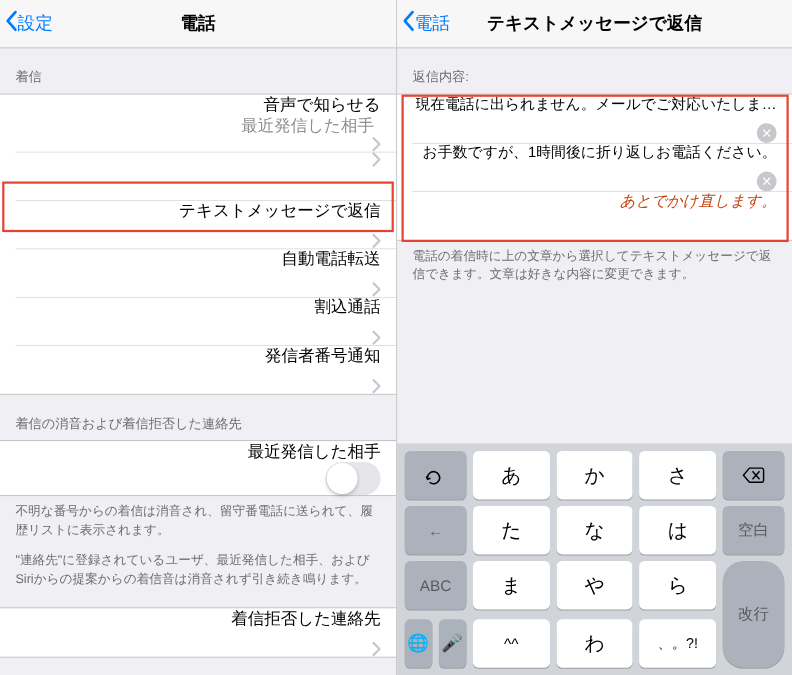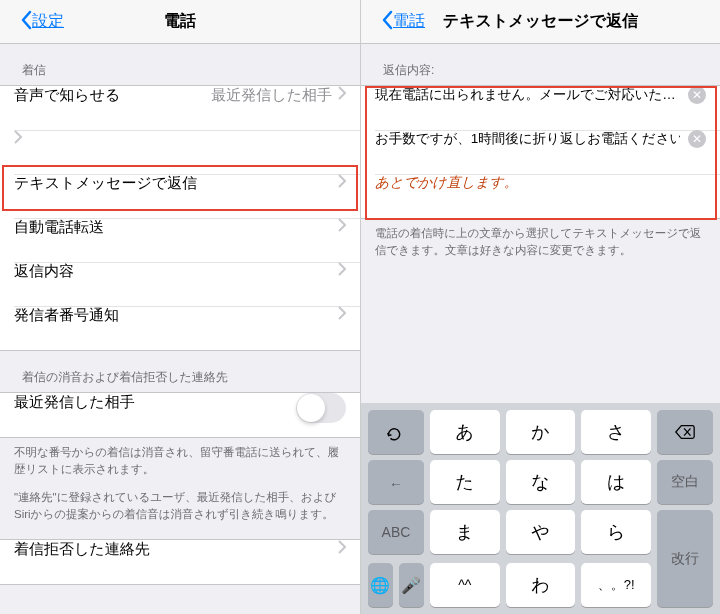--- a/index.html
+++ b/index.html
@@ -3,32 +3,32 @@
 <meta charset="utf-8">
 <style>
   * { box-sizing: border-box; margin: 0; padding: 0; }
   html, body { width: 720px; height: 614px; font-family: -apple-system, "Helvetica Neue", sans-serif; background: #fff; overflow: hidden; }
   .screens { display: flex; width: 720px; height: 614px; }
   .screen { width: 360px; height: 614px; background: #efeff4; position: relative; display: flex; flex-direction: column; }
   .screen + .screen { border-left: 1px solid #ccc; }
 
   
   .nav { height: 44px; background: #f7f7f8; border-bottom: 1px solid #c6c6c8; display: flex; align-items: center; position: relative; }
-  .nav .back { display: flex; align-items: center; color: #007aff; font-size: 16px; padding-left: 20px; cursor: pointer; text-decoration: underline; }
+  .nav .back { display: flex; align-items: center; color: #007aff; font-size: 16px; padding-left: 4px; cursor: pointer; }
   .nav .back svg { width: 12px; height: 20px; }
   .nav .title { position: absolute; left: 0; right: 0; text-align: center; font-weight: 600; font-size: 16px; pointer-events: none; }
 
   .content { flex: 1 1 auto; overflow: hidden; }
 
   
-  .section-hdr { font-size: 12px; color: #6d6d72; padding: 18px 14px 6px 0; margin-left: 22px; }
+  .section-hdr { font-size: 12px; color: #6d6d72; padding: 18px 14px 6px 14px; }
 
   
   .group { background: #fff; border-top: 1px solid #c6c6c8; border-bottom: 1px solid #c6c6c8; }
-  .cell { display: flex; align-items: flex-start; min-height: 44px; padding: 0 14px; position: relative; }
+  .cell { display: flex; align-items: flex-end; min-height: 44px; padding: 0 14px; position: relative; flex-direction: column; }
   .cell + .cell::before { content: ""; position: absolute; top: 0; left: 14px; right: 0; height: 1px; background: #c6c6c8; transform: scaleY(.5); transform-origin: top; }
   .cell .label { flex: 1; font-size: 15px; color: #000; }
   .cell .detail { font-size: 15px; color: #8e8e93; margin-right: 6px; }
   .cell .chev { color: #c7c7cc; }
   .cell .chev svg { width: 8px; height: 14px; display: block; }
   .cell.placeholder .label { color: #c2410c; font-style: italic; }
   .cell .clear { width: 18px; height: 18px; border-radius: 50%; background: #c7c7cc; color: #fff; display: flex; align-items: center; justify-content: center; font-size: 12px; margin-left: 8px; }
 
   .footnote { font-size: 11.5px; color: #6d6d72; padding: 6px 14px 0 14px; line-height: 1.5; }
 
@@ -38,21 +38,21 @@
   
   .toggle { width: 50px; height: 30px; border-radius: 15px; background: #e5e5ea; position: relative; }
   .toggle .knob { position: absolute; top: 1px; left: 1px; width: 28px; height: 28px; border-radius: 50%; background: #fff; box-shadow: 0 2px 4px rgba(0,0,0,.2); }
 
   
   .kbd { position: absolute; bottom: 0; left: 0; right: 0; background: #d1d4d9; padding: 4px; }
   .kbd-row { display: flex; }
   .key { margin: 3px; border-radius: 5px; background: #fff; box-shadow: 0 1px 0 rgba(0,0,0,.25); display: flex; align-items: center; justify-content: center; font-size: 18px; color: #000; }
   .key.func { background: #acb2bc; }
   .key.side { width: 56px; height: 44px; }
-  .key.tall { width: 56px; height: 97px; }
+  .key.tall { width: 56px; height: 97px; border-radius: 19px; }
   .col-keys { display: flex; flex-direction: column; }
   .kbd .midgrid { flex: 1; display: grid; grid-template-columns: repeat(5,1fr); }
   .kbd .midgrid .key { height: 44px; }
   .key .sm { font-size: 14px; color: #5a5a5e; }
   .key svg { width: 22px; height: 18px; }
   .mic-globe { display: flex; }
   .mic-globe .key { width: 34px; height: 44px; font-size: 16px; }
 </style>
 </head>
 <body>
@@ -101,21 +101,21 @@
         </div>
         <div class="cell">
           <span class="label">自動電話転送</span>
           <span class="chev">
               <svg viewBox="0 0 8 14">
                 <polyline points="1,1 7,7 1,13" fill="none" stroke="#c7c7cc" stroke-width="2"></polyline>
               </svg>
             </span>
         </div>
         <div class="cell">
-          <span class="label">返信内容</span>
+          <span class="label">割込通話</span>
           <span class="chev">
               <svg viewBox="0 0 8 14">
                 <polyline points="1,1 7,7 1,13" fill="none" stroke="#c7c7cc" stroke-width="2"></polyline>
               </svg>
             </span>
         </div>
         <div class="cell">
           <span class="label">発信者番号通知</span>
           <span class="chev">
               <svg viewBox="0 0 8 14">

